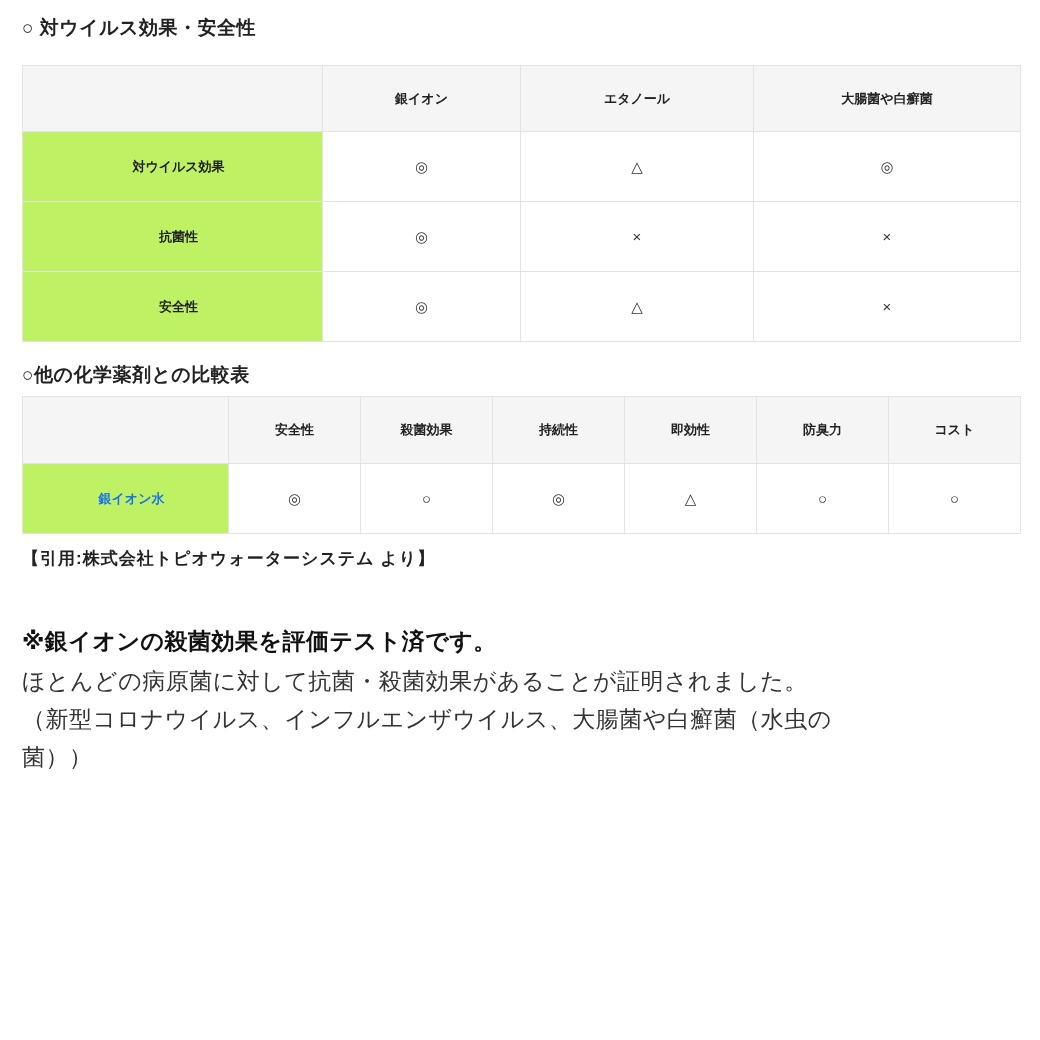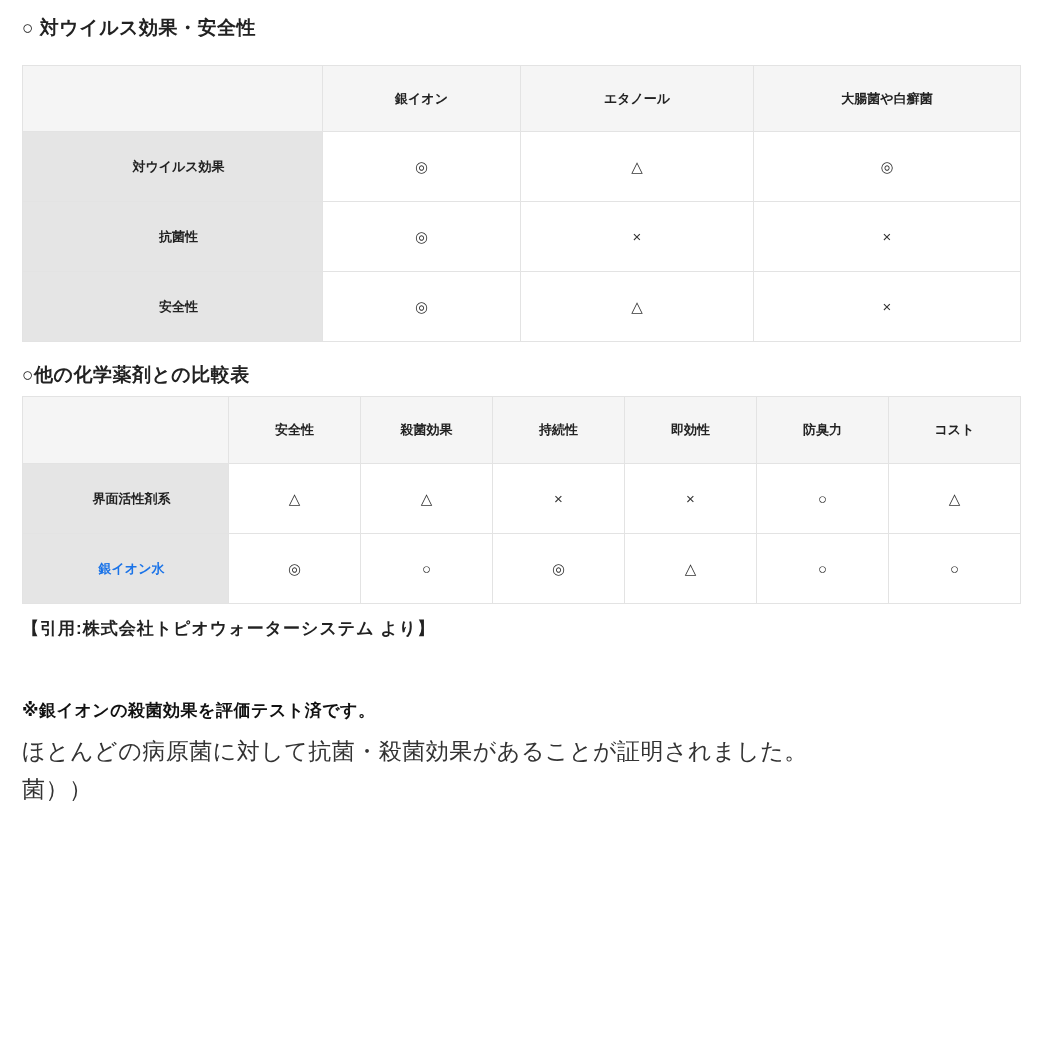--- a/index.html
+++ b/index.html
@@ -36,21 +36,21 @@
     vertical-align: middle;
     font-size: 13px;
   }
   table.cmp thead th {
     background: #f5f5f5;
     font-weight: bold;
     color: #222222;
     height: 66px;
   }
   table.cmp td.rowlabel {
-    background: #e5e5e5;
+    background: #bef264;
     font-weight: bold;
     color: #222222;
     padding-left: 12px;
   }
   table.cmp tbody td { height: 70px; }
   table.cmp td.sym {
     background: #ffffff;
     color: #333333;
     font-size: 15px;
     font-weight: normal;
@@ -73,21 +73,21 @@
   .note {
     margin-top: 52px;
     font-size: 23px;
     line-height: 38px;
     color: #333333;
     letter-spacing: 0.5px;
   }
   .note-heading {
     font-weight: bold;
     color: #111111;
-    font-size: 17px;
+    font-size: 23px;
     line-height: 38px;
     margin-bottom: 2px;
   }
   .note-line { white-space: pre; }
 </style>
 </head>
 <body>
 
 <div class="page">
 
@@ -148,41 +148,33 @@
         <th>安全性</th>
         <th>殺菌効果</th>
         <th>持続性</th>
         <th>即効性</th>
         <th>防臭力</th>
         <th>コスト</th>
       </tr>
     </thead>
     <tbody>
       <tr>
-        <td class="rowlabel">界面活性剤系</td>
-        <td class="sym">△</td>
-        <td class="sym">△</td>
-        <td class="sym">×</td>
-        <td class="sym">×</td>
-        <td class="sym">○</td>
-        <td class="sym">△</td>
-      </tr>
-      <tr>
         <td class="rowlabel"><span class="link-label">銀イオン水</span></td>
         <td class="sym">◎</td>
         <td class="sym">○</td>
         <td class="sym">◎</td>
         <td class="sym">△</td>
         <td class="sym">○</td>
         <td class="sym">○</td>
       </tr>
     </tbody>
   </table>
 
   <div class="citation">【引用:株式会社トピオウォーターシステム より】</div>
 
   <div class="note">
     <div class="note-heading">※銀イオンの殺菌効果を評価テスト済です。</div>
     <div class="note-line">ほとんどの病原菌に対して抗菌・殺菌効果があることが証明されました。</div>
+    <div class="note-line">（新型コロナウイルス、インフルエンザウイルス、大腸菌や白癬菌（水虫の</div>
     <div class="note-line">菌））</div>
   </div>
 
 </div>
 
 </body></html>

